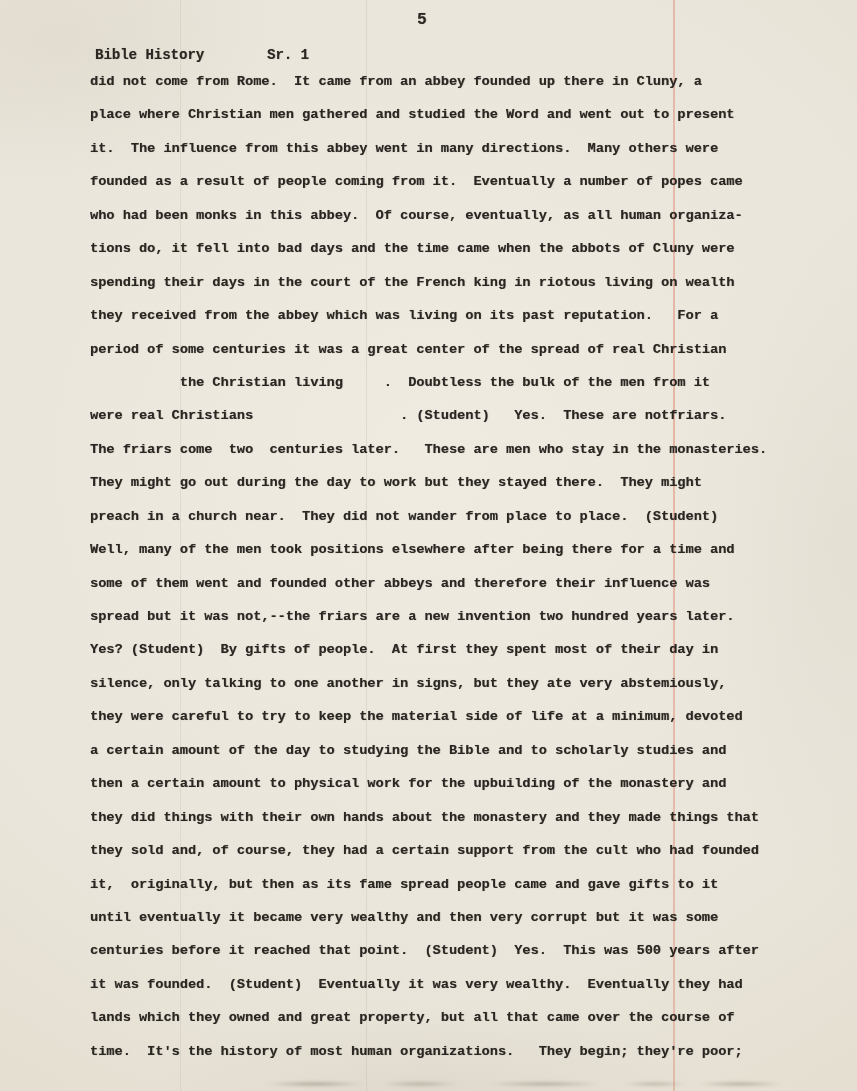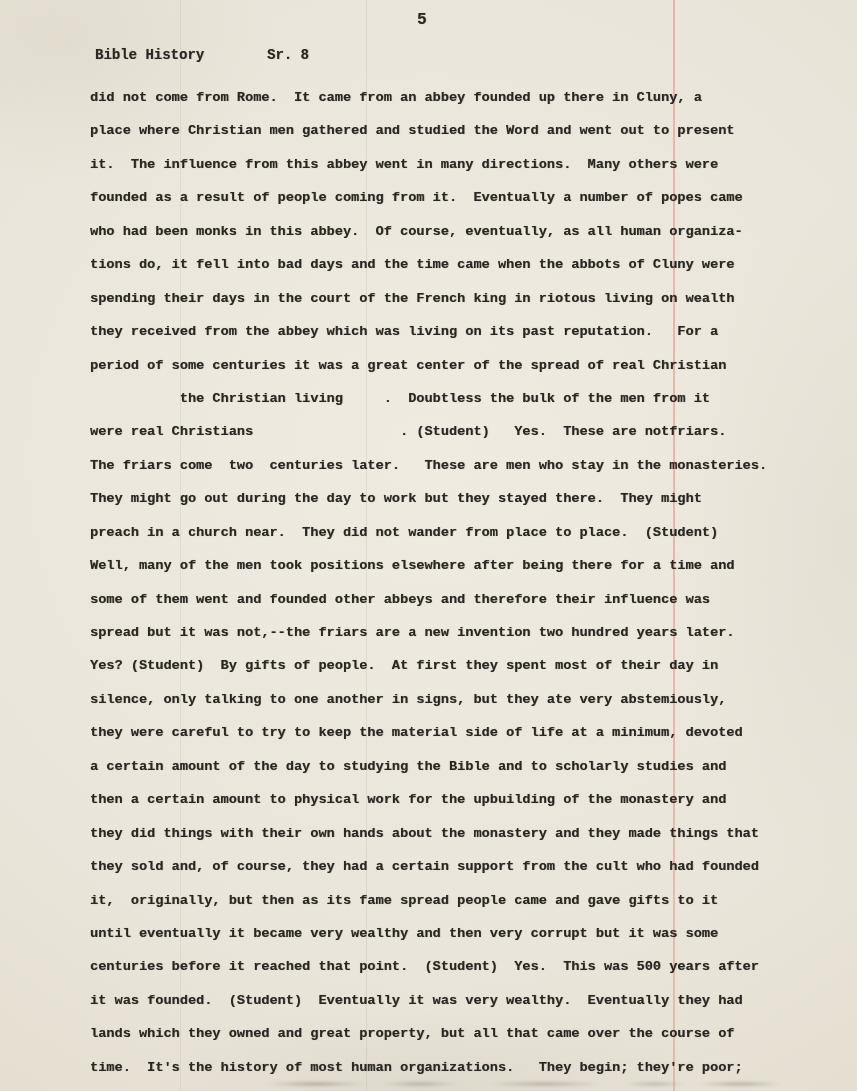--- a/index.html
+++ b/index.html
@@ -30,21 +30,21 @@
   .crease-1 { left:180px; background:rgba(150,140,120,0.14); }
   .crease-2 { left:366px; background:rgba(150,140,120,0.17); }
   .page-number {
     position:absolute; left:417px; top:11px;
     font-size:16px; letter-spacing:0;
   }
   .header { position:absolute; top:47px; left:0; right:0; font-size:14px; }
   .course  { position:absolute; left:95px;  white-space:pre; }
   .session { position:absolute; left:267px; white-space:pre; }
   .body {
-    position:absolute; left:90px; top:81px; right:10px;
+    position:absolute; left:90px; top:65px; right:10px;
     font-size:13.6px;
     line-height:33.45px;
     white-space:pre;
     text-shadow:0.4px 0.3px 0.7px rgba(48,42,36,0.55);
   }
   .line { height:33.45px; }
   .page-number, .header { text-shadow:0.4px 0.3px 0.7px rgba(48,42,36,0.55); }
   .smudge {
     position:absolute; left:185px; top:1078px; width:600px; height:12px;
     background-image:
@@ -62,19 +62,19 @@
 <div class="page">
   <div class="texture"></div>
   <div class="crease crease-1"></div>
   <div class="crease crease-2"></div>
   <div class="red-line"></div>
 
   <div class="page-number">5</div>
 
   <div class="header">
     <span class="course">Bible History</span>
-    <span class="session">Sr. 8</span>
+    <span class="session">Sr. 1</span>
   </div>
 
   <div class="body" id="body-lines"><div class="line">did not come from Rome.  It came from an abbey founded up there in Cluny, a</div><div class="line">place where Christian men gathered and studied the Word and went out to present</div><div class="line">it.  The influence from this abbey went in many directions.  Many others were</div><div class="line">founded as a result of people coming from it.  Eventually a number of popes came</div><div class="line">who had been monks in this abbey.  Of course, eventually, as all human organiza-</div><div class="line">tions do, it fell into bad days and the time came when the abbots of Cluny were</div><div class="line">spending their days in the court of the French king in riotous living on wealth</div><div class="line">they received from the abbey which was living on its past reputation.   For a</div><div class="line">period of some centuries it was a great center of the spread of real Christian</div><div class="line">           the Christian living     .  Doubtless the bulk of the men from it</div><div class="line">were real Christians                  . (Student)   Yes.  These are notfriars.</div><div class="line">The friars come  two  centuries later.   These are men who stay in the monasteries.</div><div class="line">They might go out during the day to work but they stayed there.  They might</div><div class="line">preach in a church near.  They did not wander from place to place.  (Student)</div><div class="line">Well, many of the men took positions elsewhere after being there for a time and</div><div class="line">some of them went and founded other abbeys and therefore their influence was</div><div class="line">spread but it was not,--the friars are a new invention two hundred years later.</div><div class="line">Yes? (Student)  By gifts of people.  At first they spent most of their day in</div><div class="line">silence, only talking to one another in signs, but they ate very abstemiously,</div><div class="line">they were careful to try to keep the material side of life at a minimum, devoted</div><div class="line">a certain amount of the day to studying the Bible and to scholarly studies and</div><div class="line">then a certain amount to physical work for the upbuilding of the monastery and</div><div class="line">they did things with their own hands about the monastery and they made things that</div><div class="line">they sold and, of course, they had a certain support from the cult who had founded</div><div class="line">it,  originally, but then as its fame spread people came and gave gifts to it</div><div class="line">until eventually it became very wealthy and then very corrupt but it was some</div><div class="line">centuries before it reached that point.  (Student)  Yes.  This was 500 years after</div><div class="line">it was founded.  (Student)  Eventually it was very wealthy.  Eventually they had</div><div class="line">lands which they owned and great property, but all that came over the course of</div><div class="line">time.  It's the history of most human organizations.   They begin; they're poor;</div></div>
 
   <div class="smudge"></div>
 </div>
 
 </body></html>

